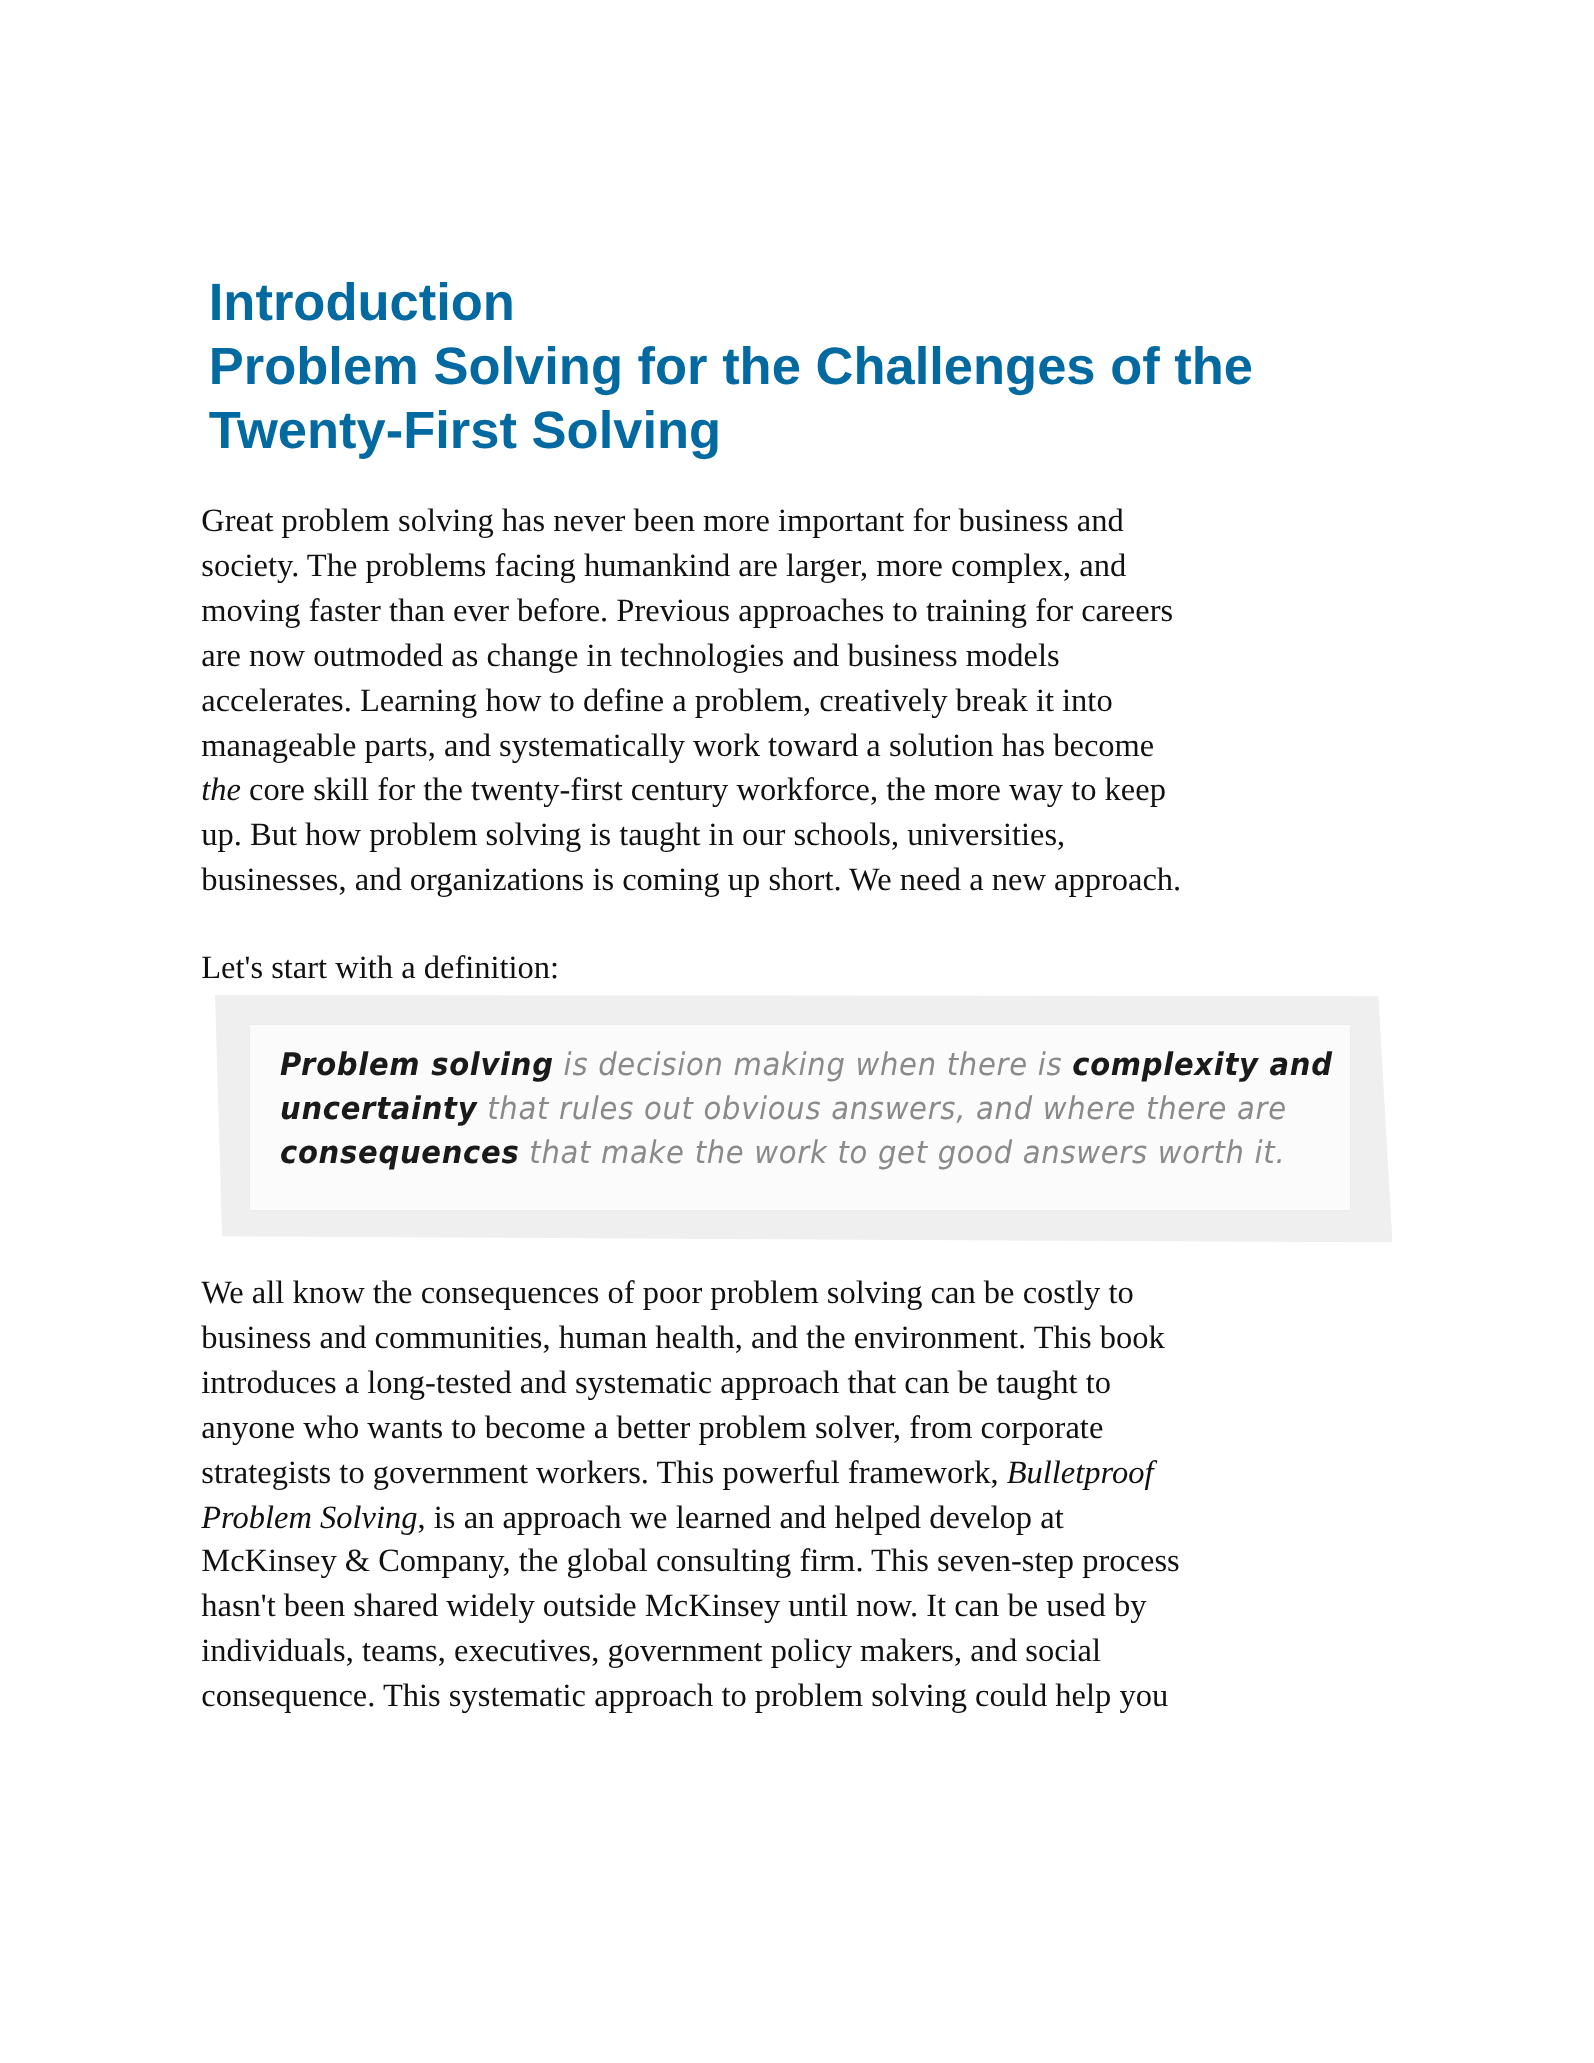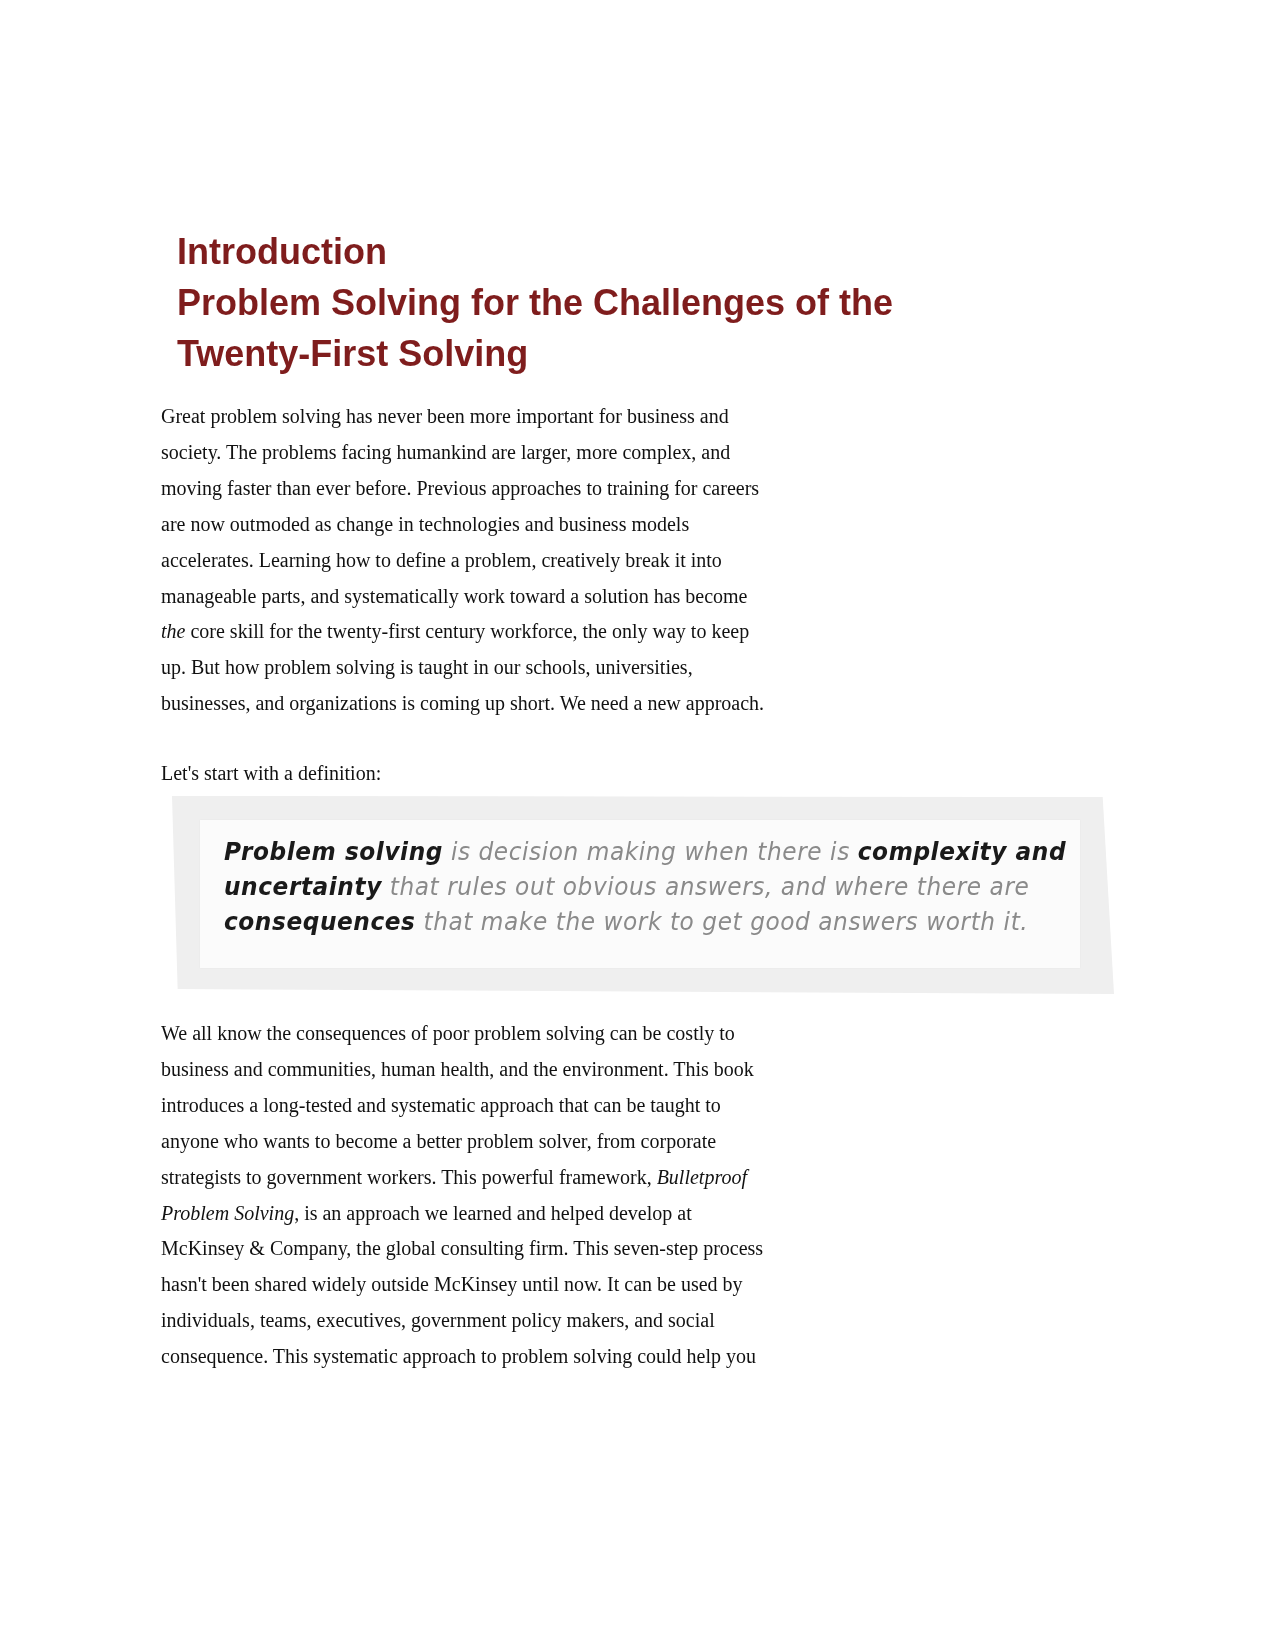--- a/index.html
+++ b/index.html
@@ -17,35 +17,35 @@
       position: absolute;
       left: 0; top: 0;
       width: 1275px;
       height: 1650px;
       background: #ffffff;
     }
     .heading {
       position: absolute;
       left: 161px;
       top: 210px;
-      margin: 16px;
+      margin: 6px;
       font-family: "Liberation Sans", sans-serif;
       font-weight: bold;
-      font-size: 36px;
+      font-size: 42px;
       line-height: 51px;
-      color: #7f1d1d;
+      color: #0369a1;
       white-space: nowrap;
     }
     .heading span { display: block; }
     .para {
       position: absolute;
       left: 161px;
       margin: 0;
       font-family: "Liberation Serif", serif;
-      font-size: 20px;
+      font-size: 26px;
       line-height: 35.9px;
       color: #111111;
       white-space: nowrap;
     }
     .para .ln { display: block; }
     .para em { font-style: italic; }
     #p1 { top: 399px; }
     #p2 { top: 756px; font-family: Liberation Serif, serif; }
     #p3 { top: 1016px; }
 
@@ -104,21 +104,21 @@
     <span>Twenty-First Solving</span>
   </h1>
 
   <p class="para" id="p1">
     <span class="ln">Great problem solving has never been more important for business and</span>
     <span class="ln">society. The problems facing humankind are larger, more complex, and</span>
     <span class="ln">moving faster than ever before. Previous approaches to training for careers</span>
     <span class="ln">are now outmoded as change in technologies and business models</span>
     <span class="ln">accelerates. Learning how to define a problem, creatively break it into</span>
     <span class="ln">manageable parts, and systematically work toward a solution has become</span>
-    <span class="ln"><em>the</em><span> core skill for the twenty-first century workforce, the only way to keep</span></span>
+    <span class="ln"><em>the</em><span> core skill for the twenty-first century workforce, the more way to keep</span></span>
     <span class="ln">up. But how problem solving is taught in our schools, universities,</span>
     <span class="ln">businesses, and organizations is coming up short. We need a new approach.</span>
   </p>
 
   <p class="para" id="p2">
     <span class="ln">Let's start with a definition:</span>
   </p>
 
   <div class="def-figure">
     <div class="def-frame"></div>

